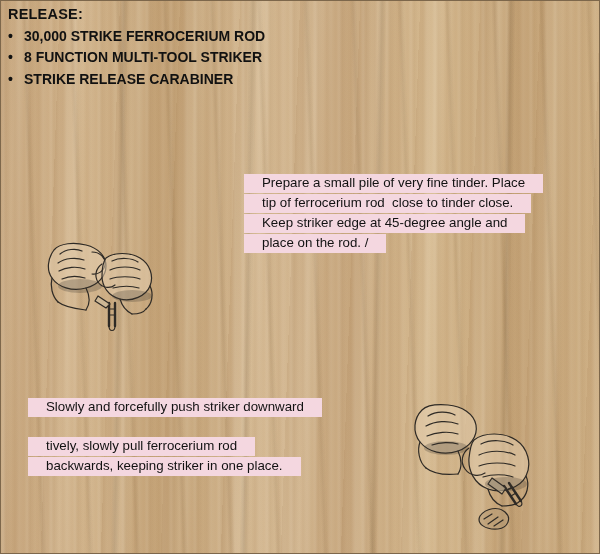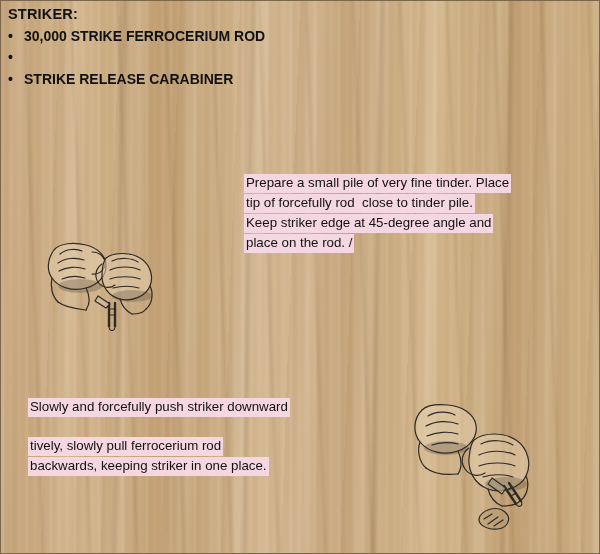--- a/index.html
+++ b/index.html
@@ -101,21 +101,21 @@
   
   .callout {
     position: absolute;
     font-size: 13.3px;
     color: #121212;
     line-height: 1.42;
   }
   .callout .ln {
     display: inline-block;
     background: #f4d7e0;
-    padding: 0 2px;
+    padding: 0 18px;
     margin-bottom: 1px;
     white-space: pre;
   }
   #callout-1 { left: 244px; top: 174px; width: 348px; }
   #callout-2 { left: 28px;  top: 358px; width: 330px; margin-top: 40px; }
 
   
   .hand {
     position: absolute;
   }
@@ -123,39 +123,40 @@
   #hands-bottom { left: 408px; top: 378px; }
 </style>
 </head>
 <body>
 
 <div class="page">
   <div class="wood"></div>
   <div class="wood-dark"></div>
 
   <div class="includes-block">
-    <div class="includes-title">STRIKER:</div>
+    <div class="includes-title">RELEASE:</div>
     <ul class="includes-list">
       <li>
         <span class="bullet">•</span>
         <span>30,000 STRIKE FERROCERIUM ROD</span>
       </li>
       <li>
         <span class="bullet">•</span>
+        <span>8 FUNCTION MULTI-TOOL STRIKER</span>
       </li>
       <li>
         <span class="bullet">•</span>
         <span>STRIKE RELEASE CARABINER</span>
       </li>
     </ul>
   </div>
 
   <div class="callout" id="callout-1">
     <span class="ln">Prepare a small pile of very fine tinder. Place</span><br>
-    <span class="ln">tip of forcefully rod  close to tinder pile.</span><br>
+    <span class="ln">tip of ferrocerium rod  close to tinder close.</span><br>
     <span class="ln">Keep striker edge at 45-degree angle and</span><br>
     <span class="ln">place on the rod. /</span>
   </div>
 
   <div class="callout" id="callout-2">
     <span class="ln">Slowly and forcefully push striker downward</span><br>
     <br>
     <span class="ln">tively, slowly pull ferrocerium rod</span><br>
     <span class="ln">backwards, keeping striker in one place.</span>
   </div>

